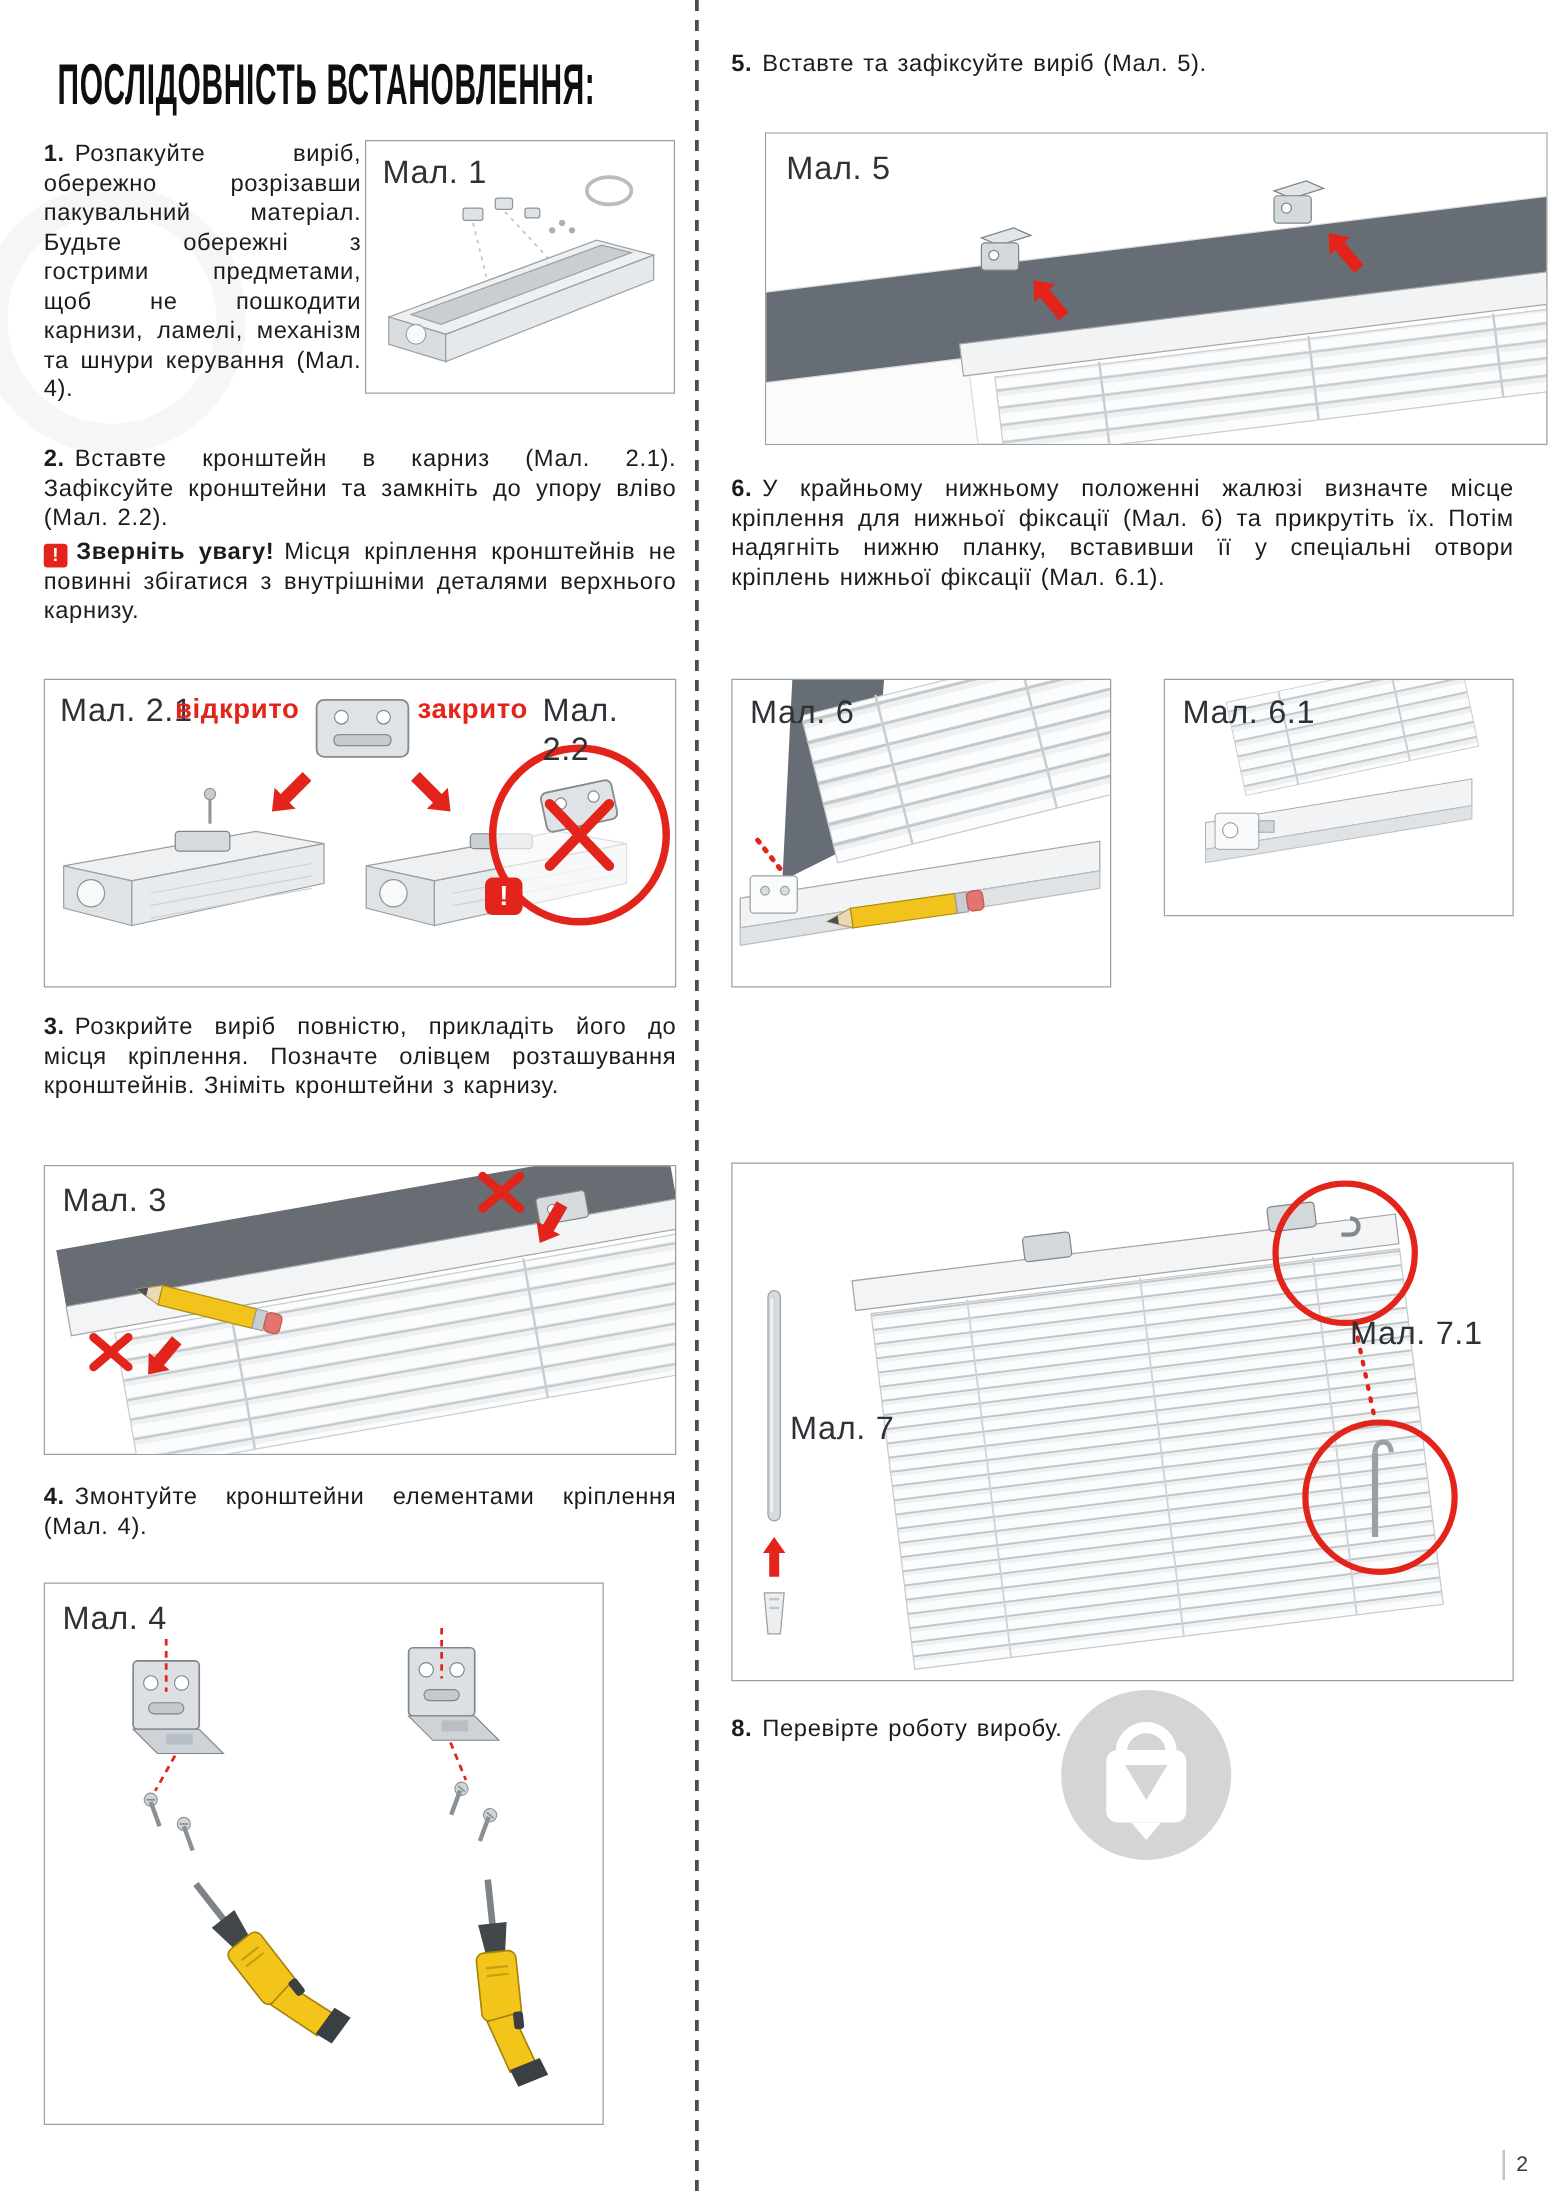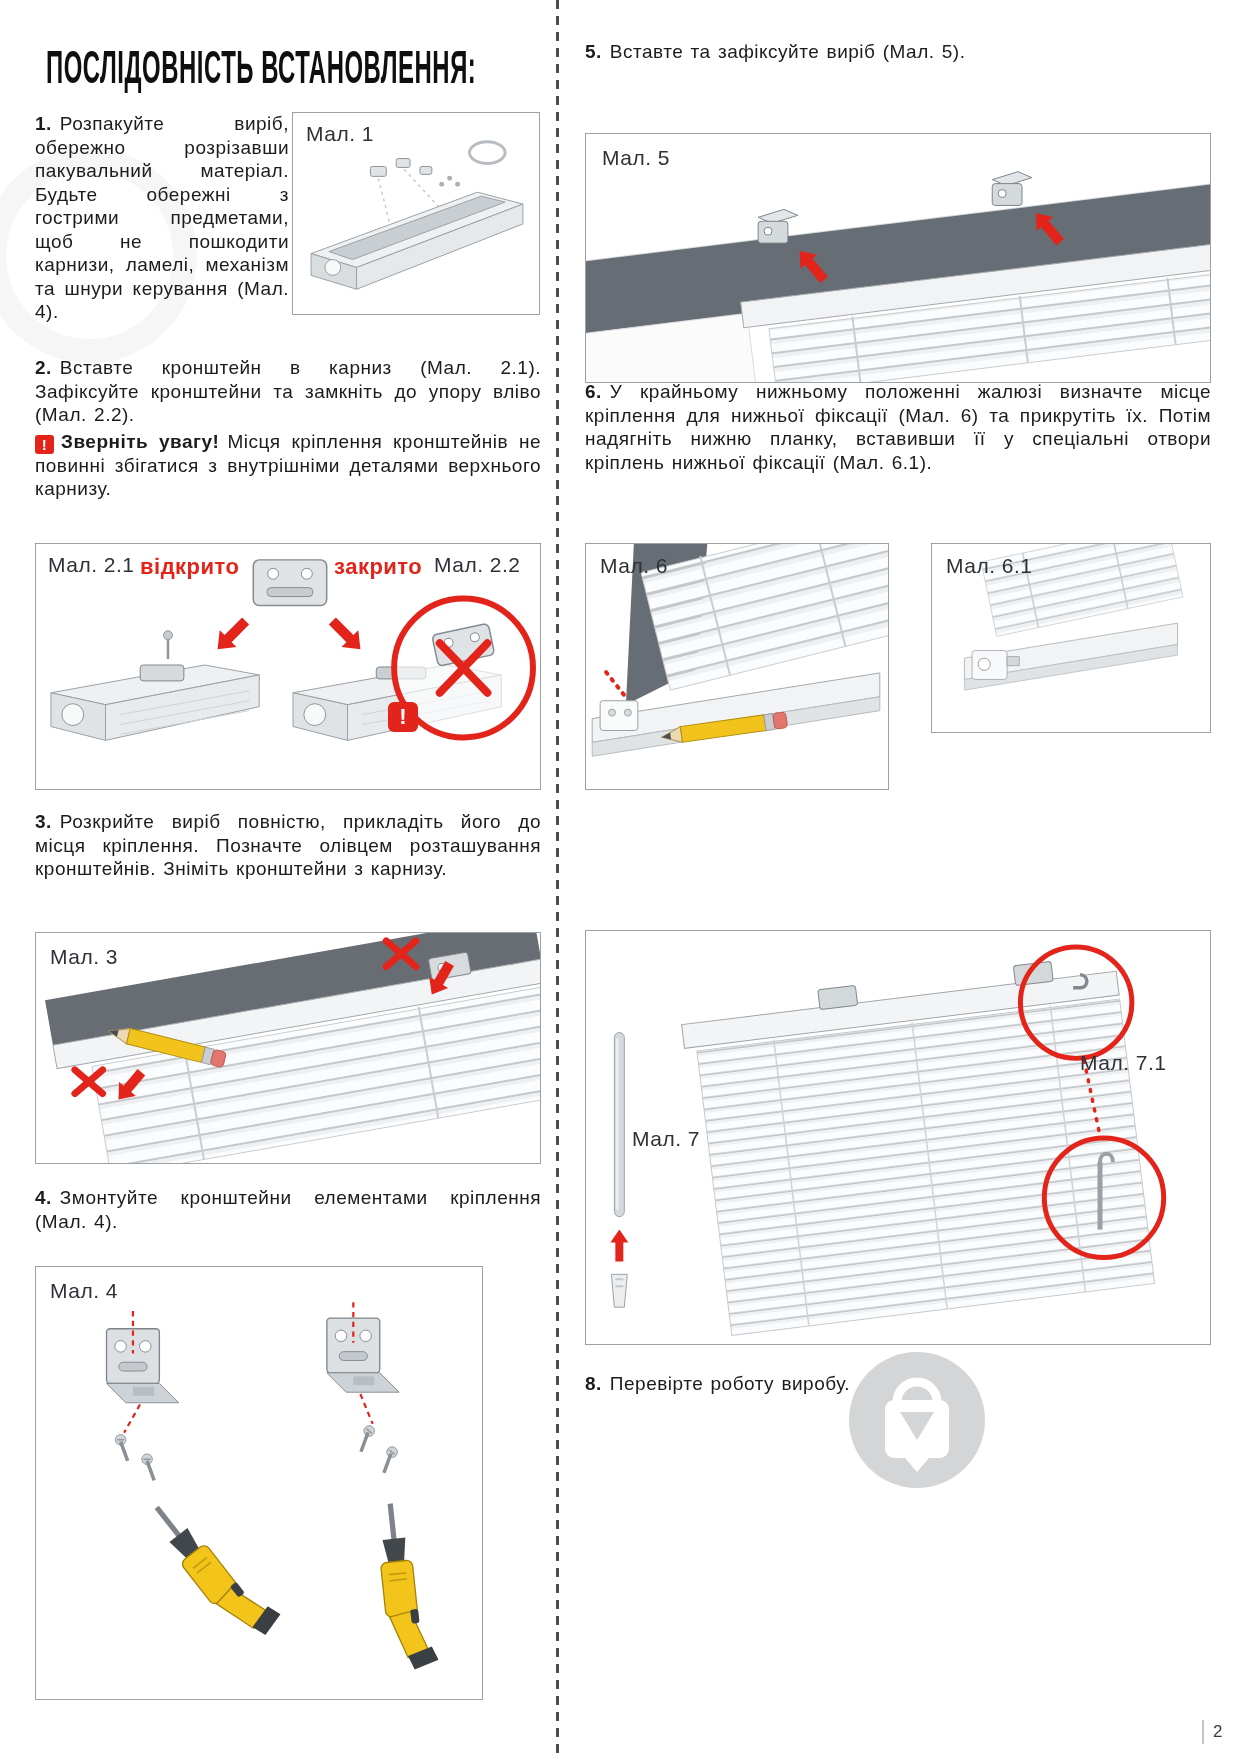--- a/index.html
+++ b/index.html
@@ -7,21 +7,21 @@
   body { font-family:"Liberation Sans", sans-serif; color:#1c1c1e; }
   #page { position:relative; width:1245px; height:1760px; background:#fff; overflow:hidden; }
   .abs { position:absolute; }
   .title { font-size:46px; font-weight:bold; color:#0f0f10; white-space:nowrap;
            transform:scaleX(0.52); transform-origin:left top; letter-spacing:1px; }
   .step { font-size:19px; line-height:1.24; letter-spacing:0.5px; word-spacing:1.5px;
           text-align:justify; color:#1c1c1e; }
   .step .num { font-weight:bold; margin-right:8px; }
   .box { border:1.5px solid #9aa0a6; background:#fff; }
   .box svg { position:absolute; left:0; top:0; width:100%; height:100%; display:block; }
-  .figlabel { position:absolute; font-size:21px; color:#2e3236; letter-spacing:0.5px; z-index:3; }
+  .figlabel { position:absolute; font-size:26px; color:#2e3236; letter-spacing:0.5px; z-index:3; }
   .redlabel { position:absolute; font-size:22px; font-weight:bold; color:#e3241b; letter-spacing:0.5px; z-index:3; }
   .warnicon { display:inline-block; width:19px; height:19px; background:#e3241b; color:#fff;
               font-weight:bold; text-align:center; line-height:19px; font-size:15px;
               border-radius:3px; margin-right:7px; vertical-align:-2px; }
   .warnbadge { position:absolute; width:30px; height:30px; background:#e3241b; color:#fff;
                font-weight:bold; text-align:center; line-height:30px; font-size:22px;
                border-radius:6px; z-index:3; }
   .divider { position:absolute; left:556px; top:0; width:3px; height:1760px;
              background:repeating-linear-gradient(to bottom,#4c4c4c 0 9px, transparent 9px 16px); }
   .pageno { position:absolute; left:1202px; top:1720px; font-size:17px; color:#3a3a3a;
@@ -240,21 +240,21 @@
       <use href="#screw" transform="translate(404,182) rotate(40)"></use>
       <use href="#drillshape" transform="translate(185,306) rotate(-38)"></use>
       <use href="#drillshape" transform="translate(410,318) rotate(-6)"></use>
     </svg>
   </div>
 
   <p class="abs step" style="left:585px; top:40px; width:626px;">
     <span class="num">5.</span><span>Вставте та зафіксуйте виріб (Мал. 5).</span>
   </p>
 
-  <div class="abs box" style="left:585px; top:106px; width:626px; height:250px;margin-top:27px;">
+  <div class="abs box" style="left:612px; top:106px; width:626px; height:250px;">
     <span class="figlabel" style="left:16px; top:12px;">Мал. 5</span>
     <svg viewBox="0 0 626 250">
       <defs>
         <pattern id="p5" width="12" height="14" patternUnits="userSpaceOnUse">
           <rect width="12" height="8" fill="#fbfcfd"></rect>
           <rect y="8" width="12" height="2" fill="#c3c8cb"></rect>
           <rect y="10" width="12" height="4" fill="#eef0f1"></rect>
         </pattern>
       </defs>
       <g transform="rotate(-7 312 124)">

